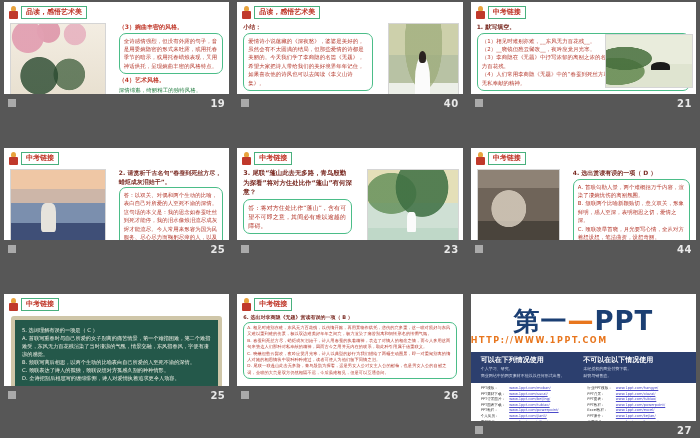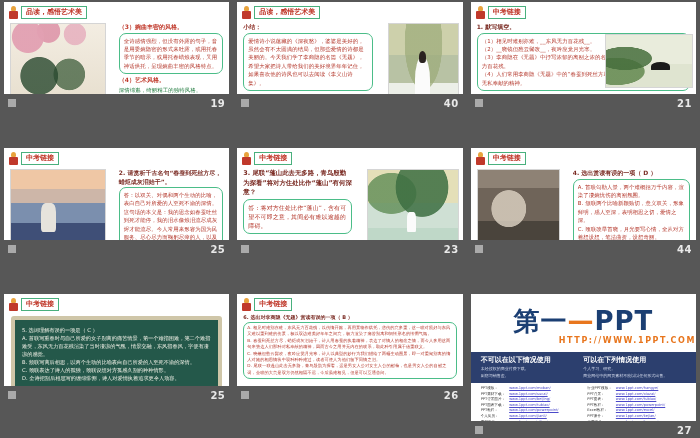--- a/index.html
+++ b/index.html
@@ -155,21 +155,21 @@
   
   .ppt-slide{background:#fff;height:127px;position:relative;overflow:hidden;}
   .ppt-logo{
     text-align:center;padding-top:14px;
     font-size:26px;font-weight:bold;color:#1b3f73;letter-spacing:1px;
     line-height:26px;
     font-family:"DejaVu Sans","Liberation Sans",sans-serif;
   }
   .ppt-logo .dash{color:#e8761e;}
   .ppt-url{
-    text-align:right;color:#e8761e;font-size:8px;font-weight:bold;
+    text-align:left;color:#e8761e;font-size:8px;font-weight:bold;
     letter-spacing:1.6px;margin-top:2px;
   }
   .ppt-bar{
     margin-top:7px;background:#2c3f6e;color:#fff;
     display:flex;padding:3px 10px 4px 10px;
   }
   .ppt-bar .half{flex:1;}
   .ppt-bar h4{margin:0;font-size:7px;line-height:10px;}
   .ppt-bar p{margin:1px 0 0 0;font-size:4px;line-height:6px;color:#cfd6e8;}
   .ppt-links{display:flex;padding:3px 10px;gap:8px;}
@@ -403,28 +403,28 @@
   </div>
 
   <div class="cell">
     <div class="ppt-slide">
       <div class="ppt-logo">
         <span>第一</span><span class="dash">—</span><span>PPT</span>
       </div>
       <div class="ppt-url">HTTP://WWW.1PPT.COM</div>
       <div class="ppt-bar">
         <div class="half">
+          <h4>可以在下列情况使用</h4>
+          <p>个人学习、研究。</p>
+          <p>商业网站中的网页素材不能以以任何形式出售。</p>
+        </div>
+        <div class="half">
           <h4>不可以在以下情况使用</h4>
           <p>未经授权的商业付费下载。</p>
           <p>剽窃与销售盗。</p>
-        </div>
-        <div class="half">
-          <h4>可以在下列情况使用</h4>
-          <p>个人学习、研究。</p>
-          <p>商业网站中的网页素材不能以以任何形式出售。</p>
         </div>
       </div>
       <div class="ppt-links">
         <div class="half">
           <div>
             <div class="k">PPT模板：</div>
             <div class="k">PPT素材下载：</div>
             <div class="k">PPT背景图片：</div>
             <div class="k">PPT图表下载：</div>
             <div class="k">PPT教程：</div>

